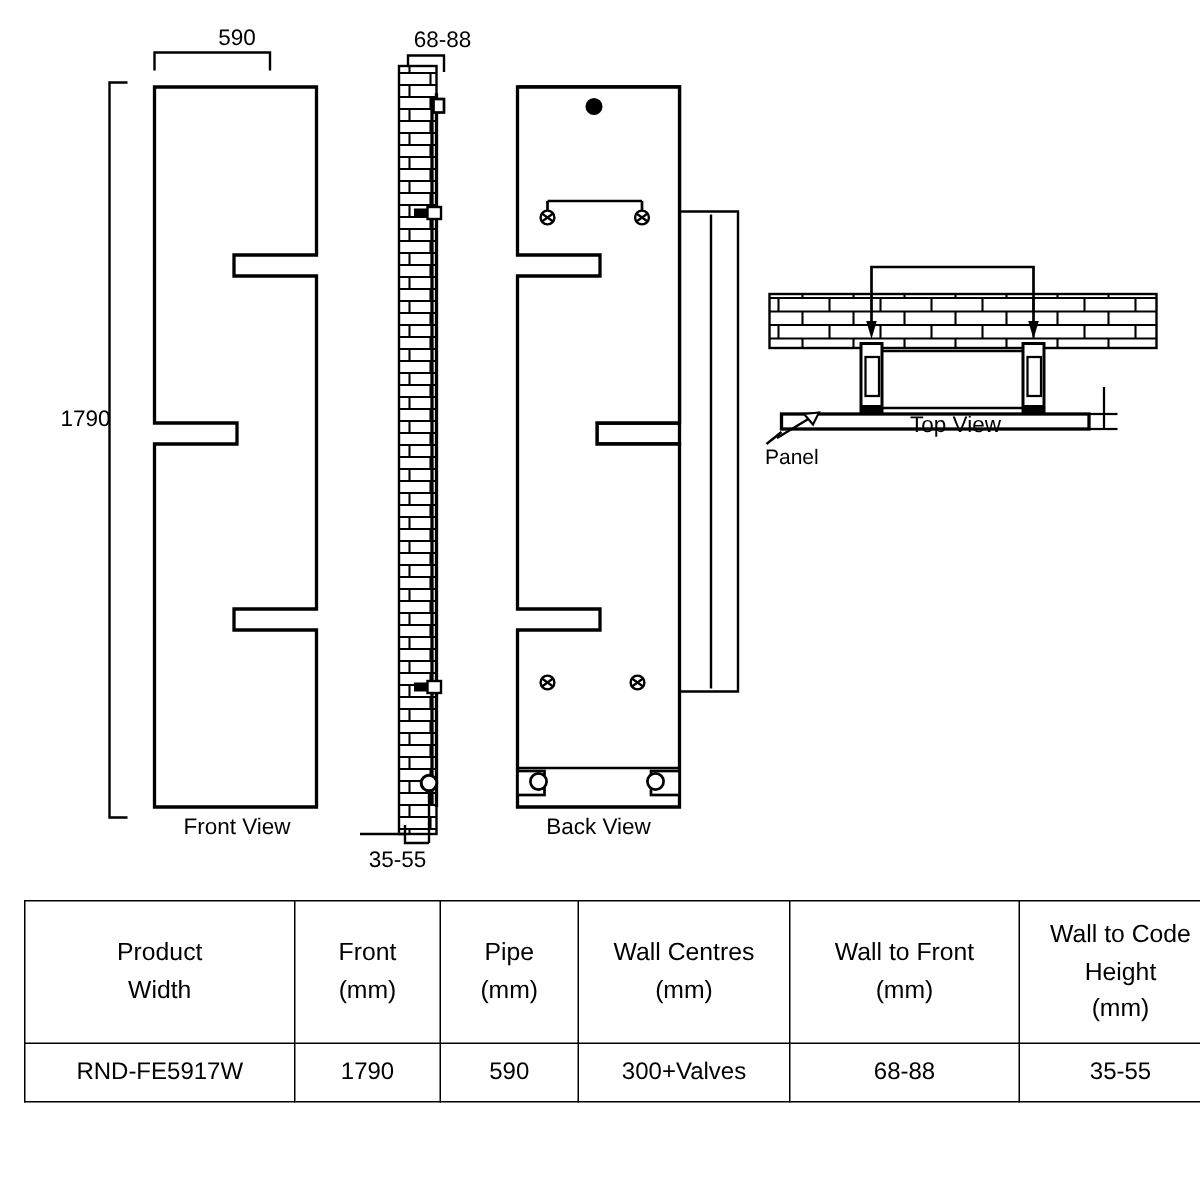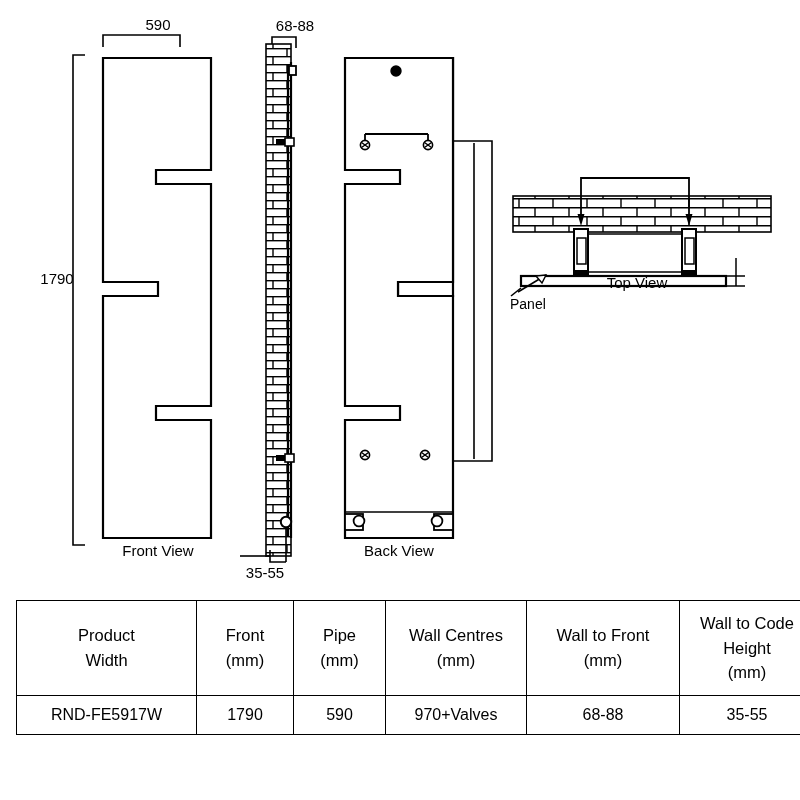--- a/index.html
+++ b/index.html
@@ -311,19 +311,19 @@
           <span>Height</span><br>
           <span>(mm)</span>
         </th>
       </tr>
     </thead>
     <tbody>
       <tr>
         <td>RND-FE5917W</td>
         <td>1790</td>
         <td>590</td>
-        <td>970+Valves</td>
+        <td>300+Valves</td>
         <td>68-88</td>
         <td>35-55</td>
       </tr>
     </tbody>
   </table>
 </div>
 
 </body></html>

